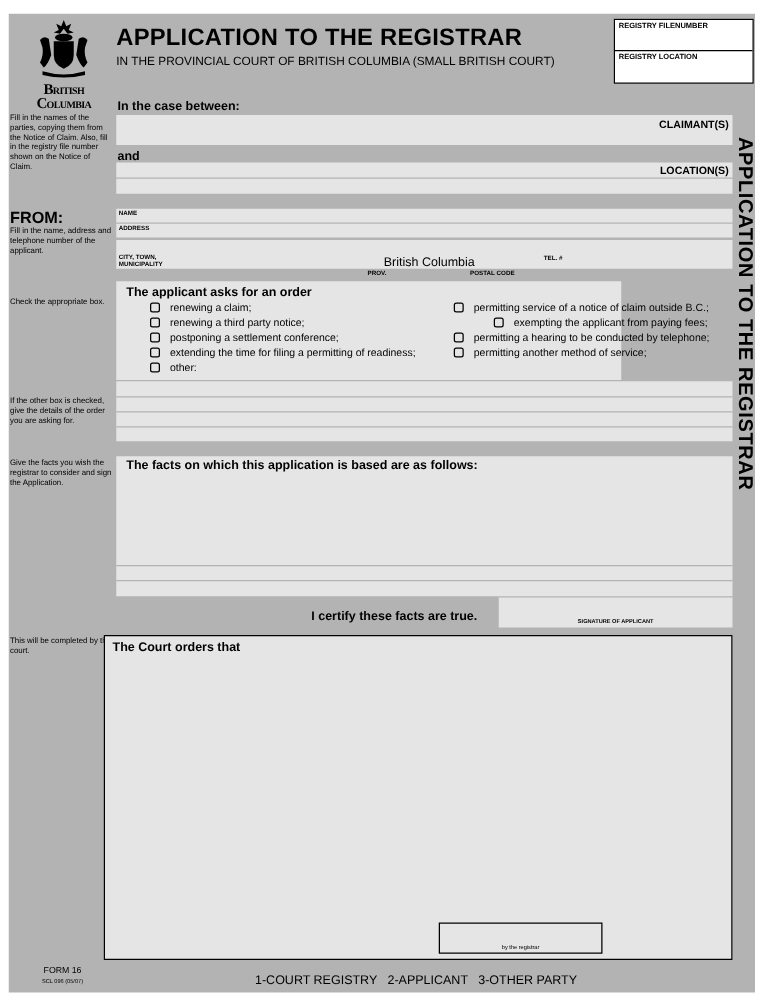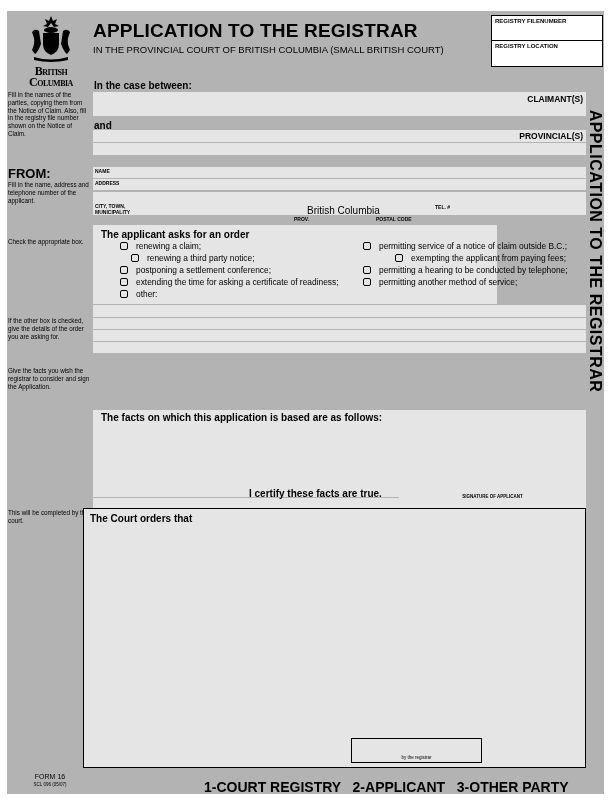--- a/index.html
+++ b/index.html
@@ -52,21 +52,21 @@
       <span>APPLICATION TO THE REGISTRAR</span>
     </div>
 
   <div class="side-note" style="top:80px;">Fill in the names of the parties, copying them from the Notice of Claim.  Also, fill in the registry file number shown on the Notice of Claim.</div>
   <div class="abs" style="left:87px; top:69px; font-size:10px; font-weight:bold;">In the case between:</div>
   <div class="abs white" style="left:86px; top:81px; width:493px; height:24px;">
     <span class="abs" style="right:3px; top:2px; font-size:8.5px; font-weight:bold;">CLAIMANT(S)</span>
   </div>
   <div class="abs" style="left:87px; top:109px; font-size:10px; font-weight:bold;">and</div>
   <div class="abs white" style="left:86px; top:119px; width:493px; height:12px;">
-    <span class="abs" style="right:3px; top:1px; font-size:8.5px; font-weight:bold;">PROVINCIAL(S)</span>
+    <span class="abs" style="right:3px; top:1px; font-size:8.5px; font-weight:bold;">LOCATION(S)</span>
   </div>
   <div class="abs white" style="left:86px; top:132px; width:493px; height:12px;"></div>
 
   <div class="abs" style="left:1px; top:155px; font-size:13px; font-weight:bold;">FROM:</div>
   <div class="side-note" style="top:170px;">Fill in the name, address and telephone number of the applicant.</div>
   <div class="abs white" style="left:86px; top:156px; width:493px; height:11px;">
     <span class="abs lbl-sm" style="left:2px; top:1px;">NAME</span>
   </div>
   <div class="abs white" style="left:86px; top:168px; width:493px; height:11px;">
     <span class="abs lbl-sm" style="left:2px; top:1px;">ADDRESS</span>
@@ -79,51 +79,51 @@
     <span class="abs" style="left:183px; top:13px; font-size:10px;padding-left:31px;">British Columbia</span>
     <span class="abs lbl-sm" style="left:342px; top:12px;">TEL. #</span>
   </div>
   <span class="abs lbl-sm" style="left:287px; top:205px;">PROV.</span>
   <span class="abs lbl-sm" style="left:369px; top:205px;">POSTAL CODE</span>
 
   <div class="side-note" style="top:227px;">Check the appropriate box.</div>
   <div class="abs white" style="left:86px; top:214px; width:404px; height:79px;">
     <div class="abs" style="left:8px; top:4px; font-size:10px; font-weight:bold;">The applicant asks for an order</div>
     <div class="opt" style="left:27px; top:16px;text-align:right;"><span class="cb"></span><span>renewing a claim;</span></div>
-    <div class="opt" style="left:38px; top:28px;"><span class="cb"></span><span>renewing a third party notice;</span></div>
+    <div class="opt" style="left:27px; top:28px;"><span class="cb"></span><span>renewing a third party notice;</span></div>
     <div class="opt" style="left:27px; top:40px;"><span class="cb"></span><span>postponing a settlement conference;</span></div>
-    <div class="opt" style="left:27px; top:52px;"><span class="cb"></span><span>extending the time for asking a certificate of readiness;</span></div>
+    <div class="opt" style="left:27px; top:52px;"><span class="cb"></span><span>extending the time for filing a permitting of readiness;</span></div>
     <div class="opt" style="left:27px; top:64px;"><span class="cb"></span><span>other:</span></div>
     <div class="opt" style="left:270px; top:16px;"><span class="cb"></span><span>permitting service of a notice of claim outside B.C.;</span></div>
     <div class="opt" style="left:270px; top:28px;padding-left:32px;"><span class="cb"></span><span>exempting the applicant from paying fees;</span></div>
     <div class="opt" style="left:270px; top:40px;"><span class="cb"></span><span>permitting a hearing to be conducted by telephone;</span></div>
     <div class="opt" style="left:270px; top:52px;"><span class="cb"></span><span>permitting another method of service;</span></div>
   </div>
   <div class="side-note" style="top:306px;">If the other box is checked, give the details of the order you are asking for.</div>
   <div class="abs white" style="left:86px; top:294px; width:493px; height:48px;">
     <div class="line" style="top:12px;"></div>
     <div class="line" style="top:24px;"></div>
     <div class="line" style="top:36px;"></div>
   </div>
 
   <div class="side-note" style="top:356px;">Give the facts you wish the registrar to consider and sign the Application.</div>
-  <div class="abs white" style="left:86px; top:354px; width:493px; height:112px;margin-top:45px;">
+  <div class="abs white" style="left:86px; top:354px; width:493px; height:112px;">
     <div class="abs" style="left:8px; top:2px; font-size:10px; font-weight:bold;">The facts on which this application is based are as follows:</div>
     <div class="line" style="top:87px;"></div>
     <div class="line" style="top:99px;"></div>
   </div>
   <div class="abs" style="left:242px; top:477px; font-size:10px; font-weight:bold;">I certify these facts are true.</div>
   <div class="abs white" style="left:392px; top:467px; width:187px; height:24px;">
     <span class="abs" style="left:0; right:0; top:16px; text-align:center; font-size:4.5px; font-weight:bold;">SIGNATURE OF APPLICANT</span>
   </div>
 
   <div class="side-note" style="top:498px;">This will be completed by the court.</div>
   <div class="abs white" style="left:76px; top:497px; width:503px; height:260px; border:1px solid #000; box-sizing:border-box;">
     <div class="abs" style="left:6px; top:4px; font-size:10px; font-weight:bold;">The Court orders that</div>
     <div class="abs" style="left:267px; top:229px; width:131px; height:25px; border:1px solid #000; box-sizing:border-box;">
       <span class="abs" style="left:0; right:0; top:16px; text-align:center; font-size:4.5px;">by the registrar</span>
     </div>
   </div>
 
   <div class="abs" style="left:8px; top:762px; width:70px; text-align:center; font-size:7px;">FORM 16</div>
   <div class="abs" style="left:8px; top:771px; width:70px; text-align:center; font-size:4.5px;">SCL 096 (05/07)</div>
-  <div class="abs" style="left:197px; top:768px; font-size:14px; font-weight:bold; white-space:pre;">1-COURT REGISTRY   2-APPLICANT   3-OTHER PARTY</div>
+  <div class="abs" style="left:197px; top:768px; font-size:10px; font-weight:normal; white-space:pre;">1-COURT REGISTRY   2-APPLICANT   3-OTHER PARTY</div>
 </div>
 
 </body></html>

